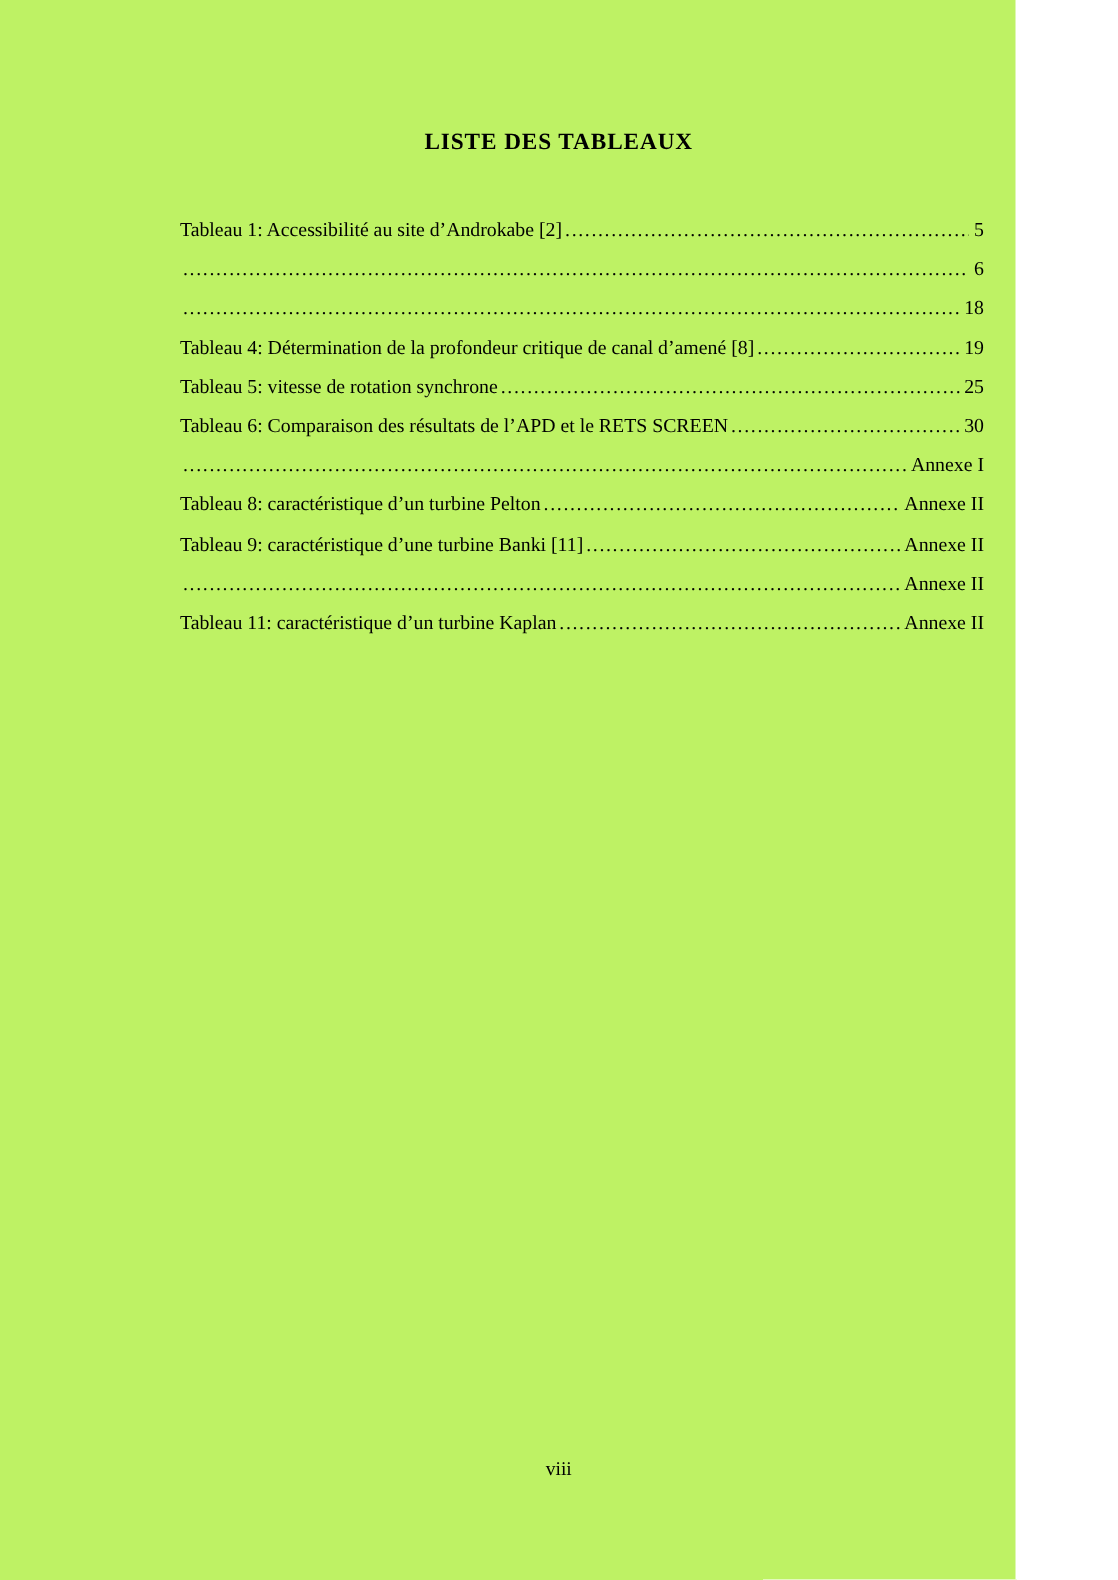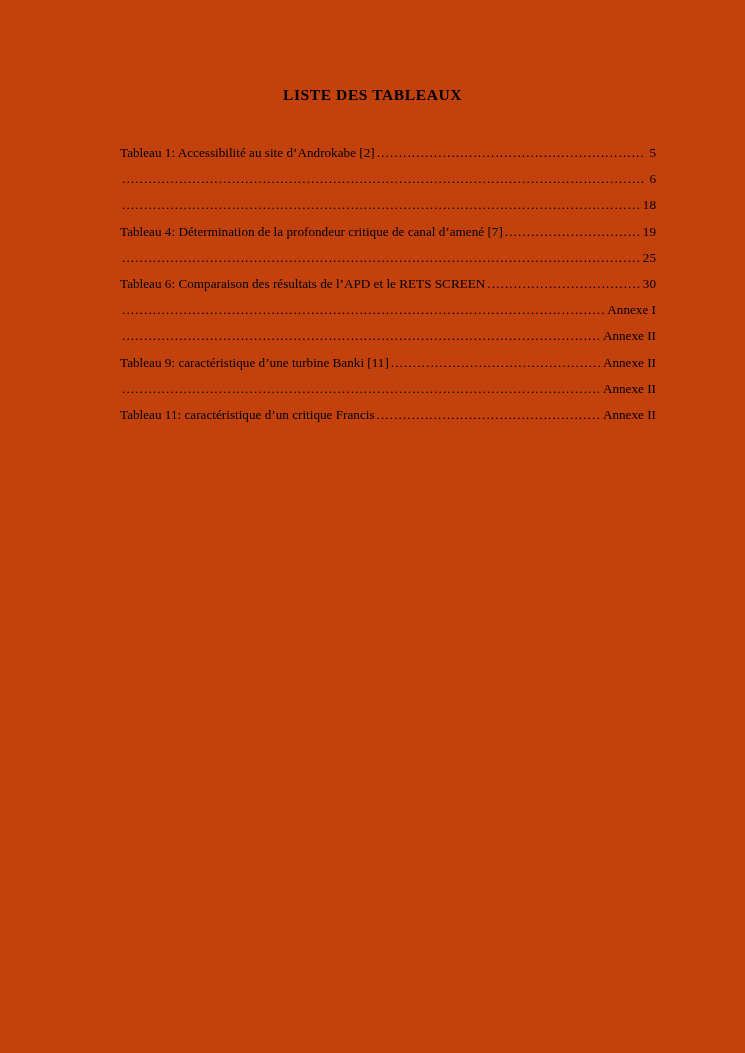--- a/index.html
+++ b/index.html
@@ -11,23 +11,23 @@
     width: 745px;
     height: 1053px;
     position: relative;
     font-family: "Liberation Serif", serif;
     color: #000000;
   }
   .page {
     position: absolute;
     left: 0;
     top: 0;
-    width: 745px;
+    width: 677px;
     height: 1053px;
-    background: #c2410c;
+    background: #bef264;
     overflow: hidden;
   }
   .page-title {
     position: absolute;
     left: 0;
     top: 86px;
     width: 745px;
     text-align: center;
     font-size: 15.5px;
     font-weight: bold;
@@ -93,59 +93,62 @@
       <span class="toc-dots">................................................................................................................................................................</span>
       <span class="toc-page">6</span>
     </div>
 
     <div class="toc-entry">
       <span class="toc-dots">................................................................................................................................................................</span>
       <span class="toc-page">18</span>
     </div>
 
     <div class="toc-entry">
-      <span class="toc-label">Tableau 4: Détermination de la profondeur critique de canal d’amené [7]</span>
+      <span class="toc-label">Tableau 4: Détermination de la profondeur critique de canal d’amené [8]</span>
       <span class="toc-dots">................................................................................................................................................................</span>
       <span class="toc-page">19</span>
     </div>
 
     <div class="toc-entry">
+      <span class="toc-label">Tableau 5: vitesse de rotation synchrone</span>
       <span class="toc-dots">................................................................................................................................................................</span>
       <span class="toc-page">25</span>
     </div>
 
     <div class="toc-entry">
       <span class="toc-label">Tableau 6: Comparaison des résultats de l’APD et le RETS SCREEN</span>
       <span class="toc-dots">................................................................................................................................................................</span>
       <span class="toc-page">30</span>
     </div>
 
     <div class="toc-entry">
       <span class="toc-dots">................................................................................................................................................................</span>
       <span class="toc-page">Annexe I</span>
     </div>
 
     <div class="toc-entry">
+      <span class="toc-label">Tableau 8: caractéristique d’un turbine Pelton</span>
       <span class="toc-dots">................................................................................................................................................................</span>
       <span class="toc-page">Annexe II</span>
     </div>
 
     <div class="toc-entry">
       <span class="toc-label">Tableau 9: caractéristique d’une turbine Banki [11]</span>
       <span class="toc-dots">................................................................................................................................................................</span>
       <span class="toc-page">Annexe II</span>
     </div>
 
     <div class="toc-entry">
       <span class="toc-dots">................................................................................................................................................................</span>
       <span class="toc-page">Annexe II</span>
     </div>
 
     <div class="toc-entry">
-      <span class="toc-label">Tableau 11: caractéristique d’un critique Francis</span>
+      <span class="toc-label">Tableau 11: caractéristique d’un turbine Kaplan</span>
       <span class="toc-dots">................................................................................................................................................................</span>
       <span class="toc-page">Annexe II</span>
     </div>
 
   </div>
 
+  <div class="footer">viii</div>
 
 </div>
 
 </body></html>

